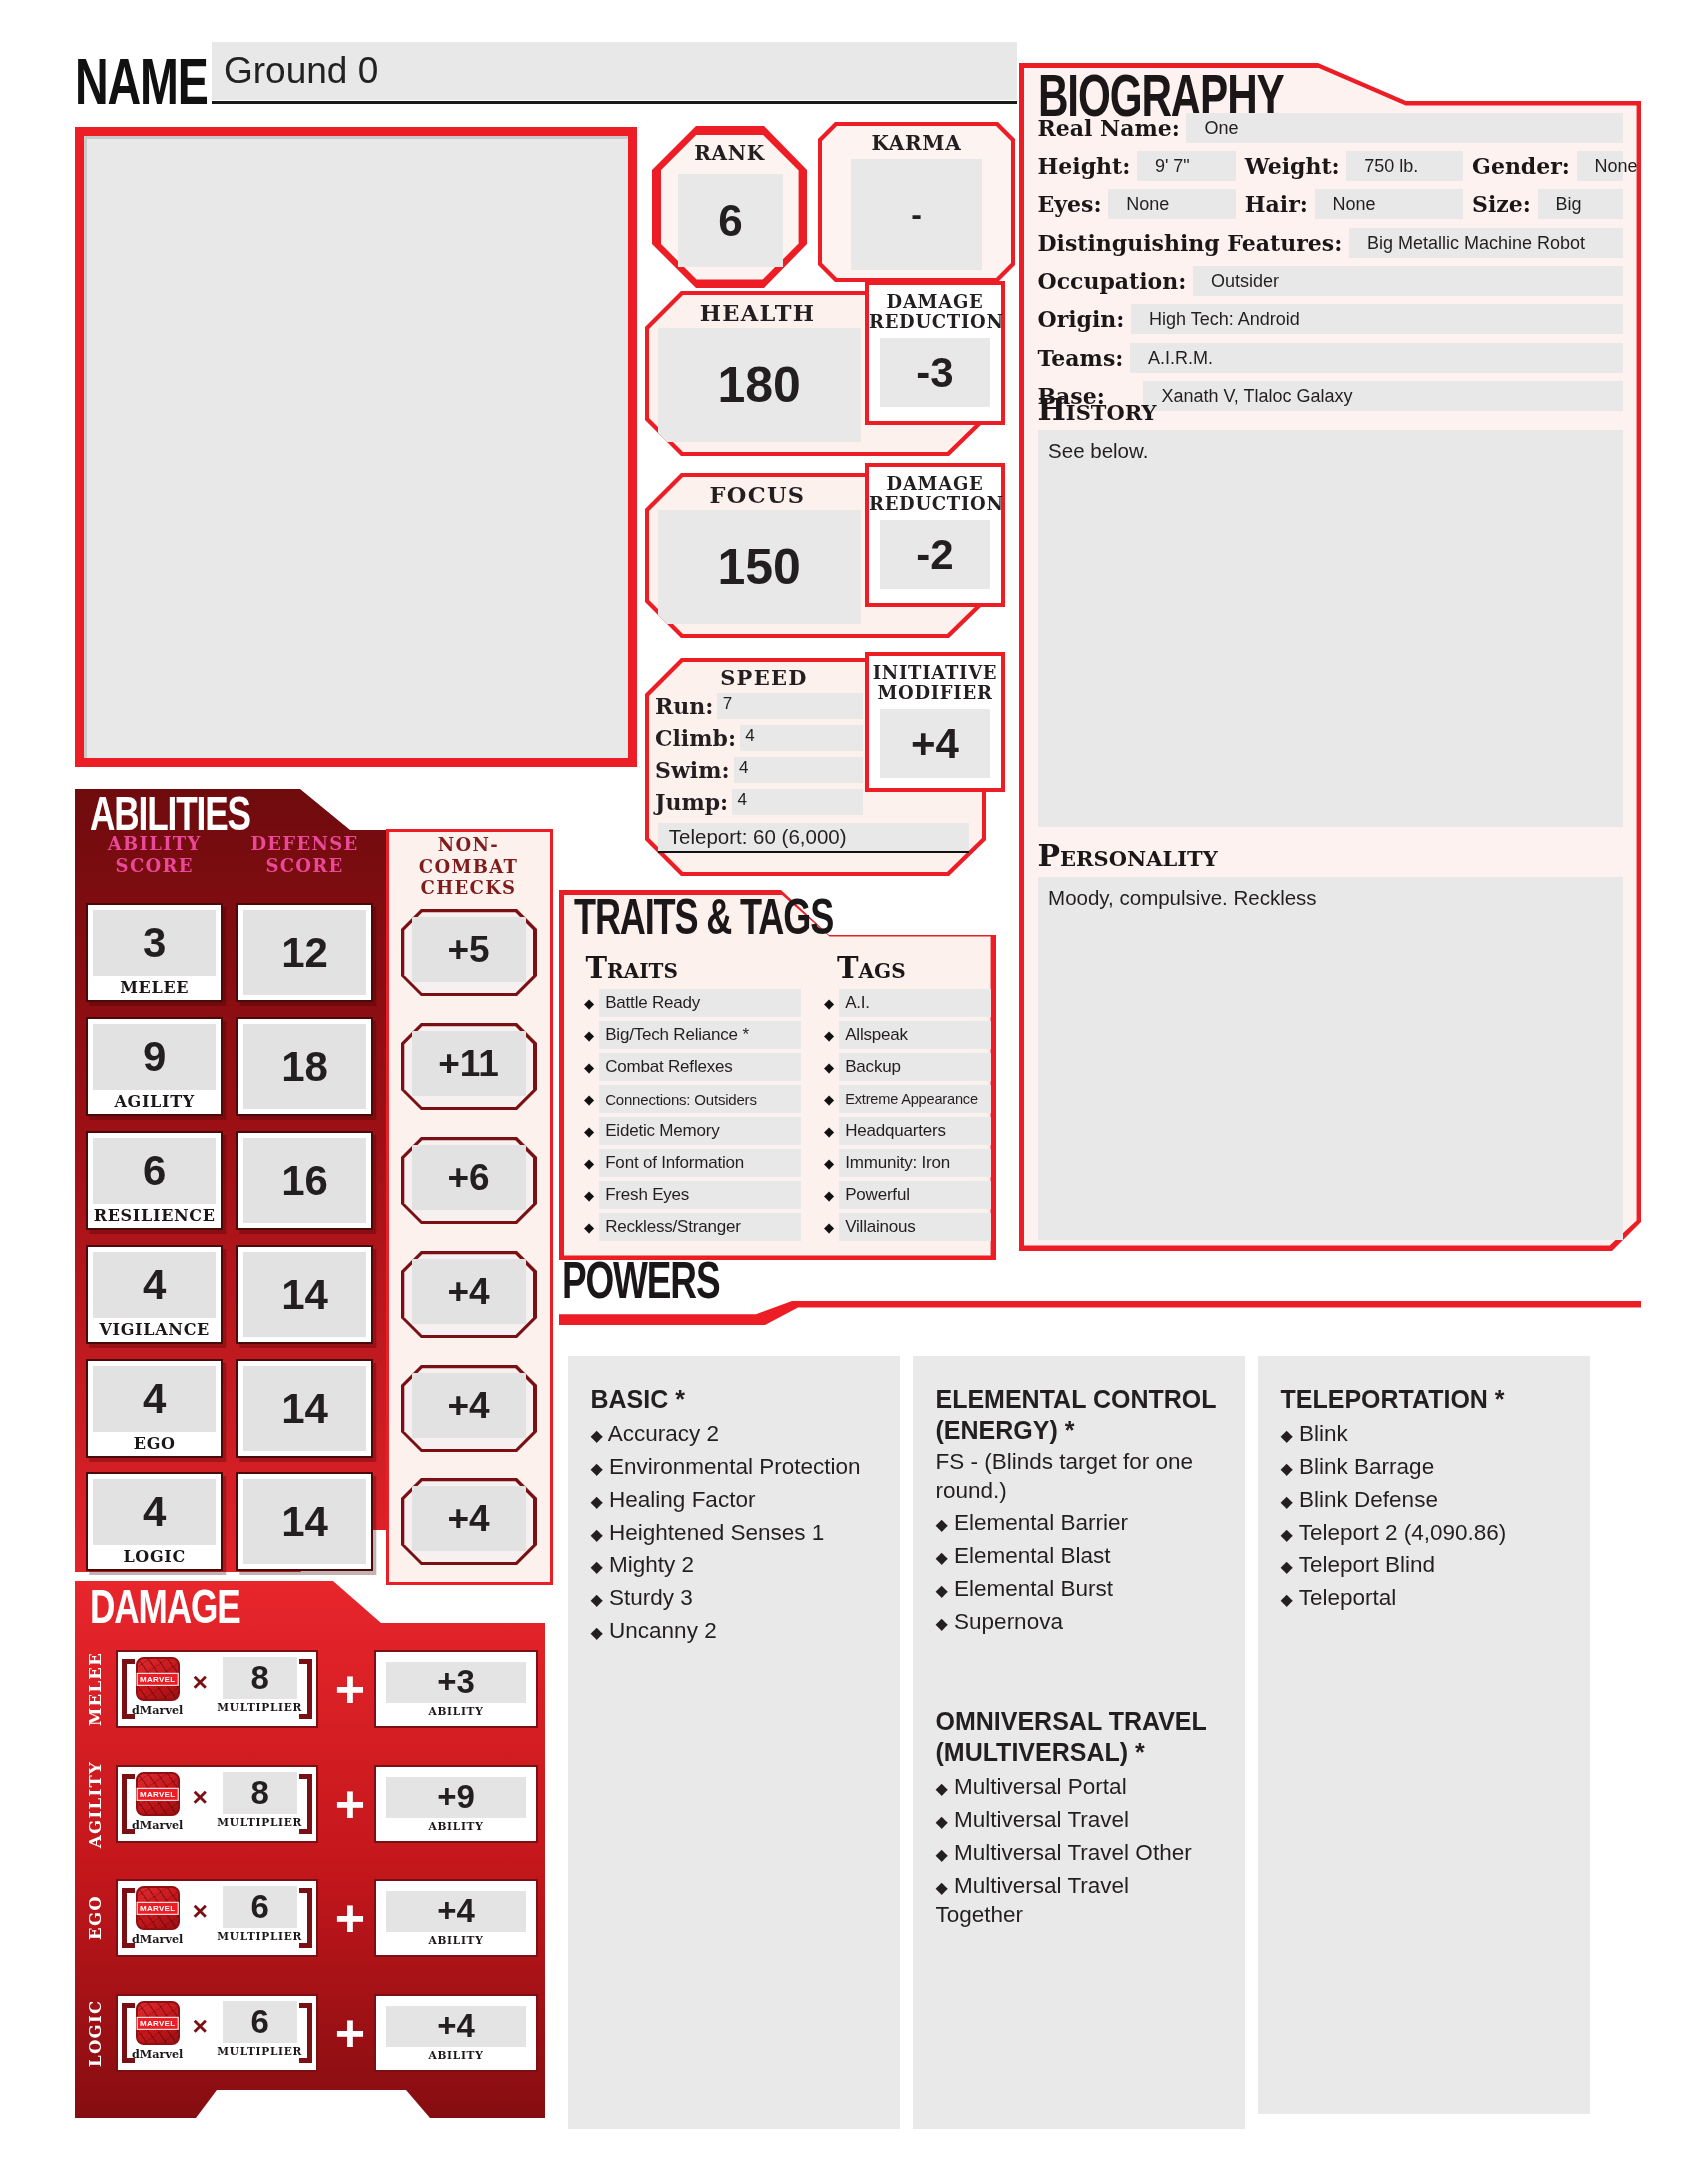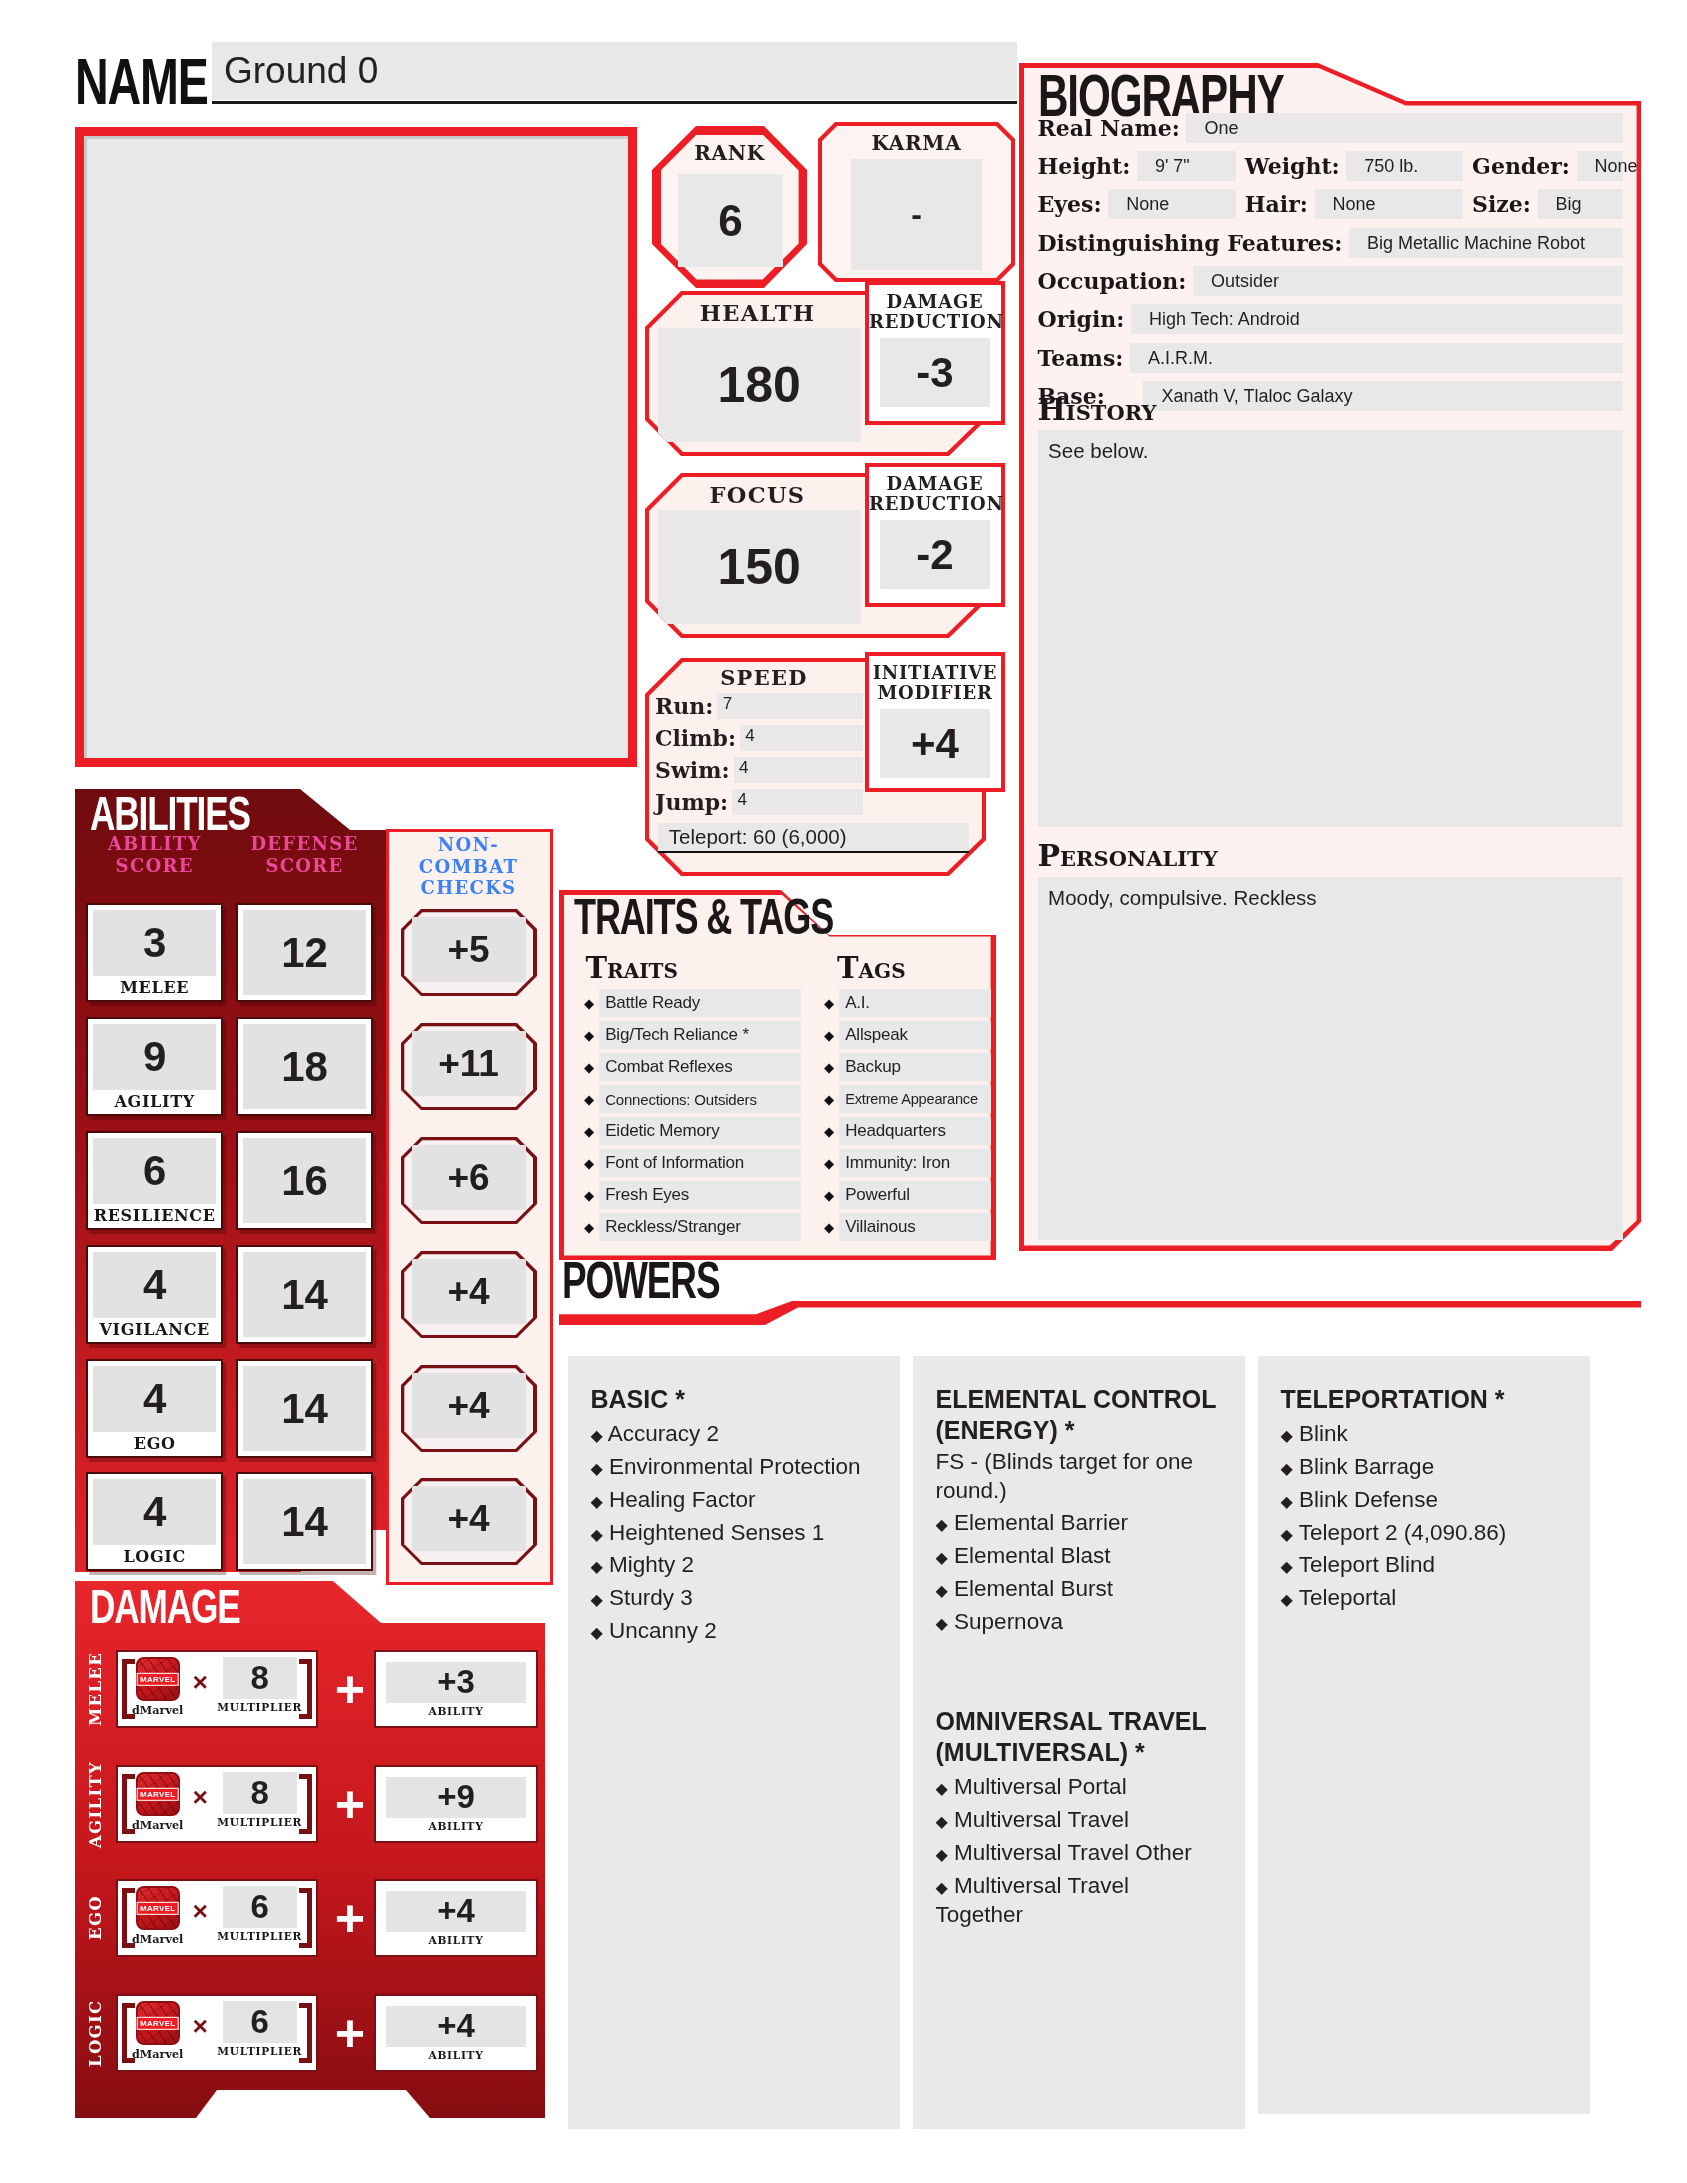--- a/index.html
+++ b/index.html
@@ -76,21 +76,21 @@
   .subhead{position:absolute;left:18.5px;font-variant:small-caps;font-size:30px;color:#1b1718;}
   #history-box{position:absolute;left:18.5px;top:367px;width:585px;height:397px;background:var(--grey-box);padding:9.3px 10.6px;font-size:20.5px;}
   #personality-box{position:absolute;left:18.5px;top:814px;width:585px;height:363px;background:var(--grey-box);padding:9.3px 10.6px;font-size:20.5px;}
 
   
   #abilities-zone{left:75px;top:789px;width:478px;height:797px;}
   #ab-red{position:absolute;left:0;top:0;width:311px;height:783px;background:linear-gradient(180deg,#6f0b0e 0%,#9e1015 45%,#e2242a 100%);clip-path:polygon(0 0,225px 0,275px 41px,311px 41px,311px 741px,275px 741px,225px 783px,0 783px);}
   #ab-pink{position:absolute;left:311px;top:40px;width:167px;height:756px;background:var(--pink);border:3.3px solid var(--marvel-red);}
   #ab-title{position:absolute;left:14.6px;top:6.6px;font-size:40px;color:#fff;}
   .ab-colhead{position:absolute;text-align:center;font-size:18px;line-height:1.2;letter-spacing:1.3px;color:#ec4899;}
-  .ab-colhead.dark{color:#3b82f6;}
+  .ab-colhead.dark{color:#7f1d1d;}
   .abox{position:absolute;width:137px;height:99px;background:#fff;border:2px solid #4a0a0a;box-shadow:3.3px 4px 0 rgba(60,0,0,.30);}
   .abox .num{position:absolute;left:5.3px;right:5.3px;top:5.3px;height:66px;background:#e2e2e2;font-size:42px;font-weight:700;}
   .abox .albl{position:absolute;left:0;right:0;bottom:2.6px;text-align:center;font-size:16px;letter-spacing:0.7px;color:#1b1718;}
   .dbox{position:absolute;width:137px;height:99px;background:#fff;border:2px solid #4a0a0a;box-shadow:3.3px 4px 0 rgba(60,0,0,.30);}
   .dbox .num{position:absolute;inset:5.3px;background:#e2e2e2;font-size:42px;font-weight:700;}
   .noct{position:absolute;width:136px;height:87px;background:var(--dark-red);clip-path:polygon(20px 0,116px 0,136px 20px,136px 67px,116px 87px,20px 87px,0 67px,0 20px);}
   .noct .in{position:absolute;left:3.3px;top:3.3px;width:129px;height:81px;background:#f6f1f0;clip-path:polygon(18px 0,111px 0,129px 18px,129px 63px,111px 81px,18px 81px,0 63px,0 18px);}
   .noct .num{position:absolute;left:10.6px;top:8px;width:114px;height:65px;background:#e2e2e2;font-size:37px;font-weight:700;}
 
   

